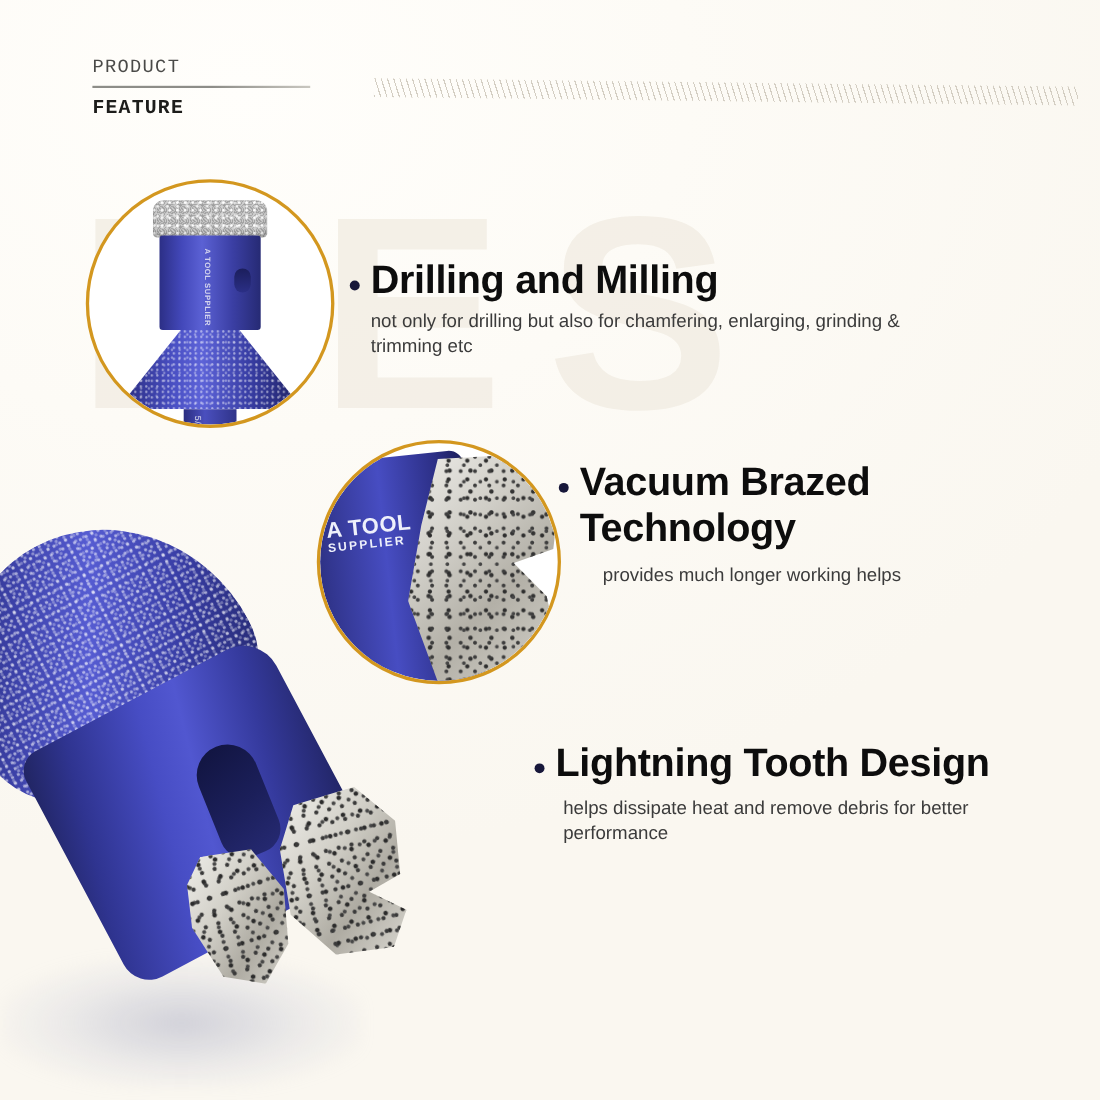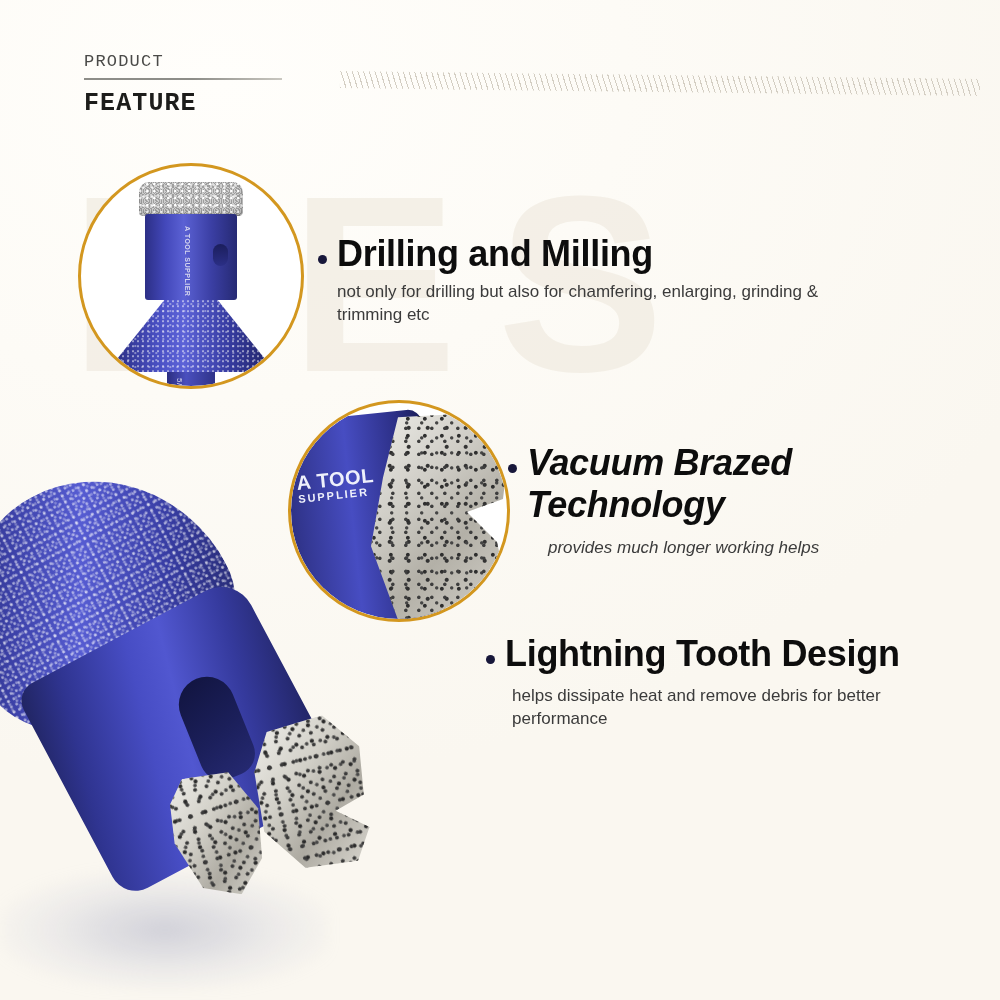--- a/index.html
+++ b/index.html
@@ -52,21 +52,21 @@
     font-weight: 400;
   }
   .header .rule {
     margin-top: 7px;
     height: 2px;
     width: 198px;
     background: linear-gradient(to right, #8d8d88 0%, #8d8d88 55%, #c9c7c0 100%);
   }
   .header .title {
     margin-top: 9px;
-    font-size: 25px;
+    font-size: 18px;
     letter-spacing: 1.1px;
     color: #1d1d1b;
     font-weight: bold;
   }
 
   
   .hatch {
     position: absolute;
     left: 340px;
     top: 75px;
@@ -322,24 +322,24 @@
     margin: 6px 0 0 0;
     font-size: 17px;
     line-height: 1.33;
     color: #3b3b3b;
     font-weight: 400;
   }
 
   .feature-1 { left: 318px; top: 233px; width: 500px; }
   .feature-1 p { margin-left: 19px; }
 
-  .feature-2 { left: 508px; top: 442px; width: 420px; font-style: italic; }
+  .feature-2 { left: 508px; top: 417px; width: 420px; }
   .feature-2 p { margin-left: 40px; margin-top: 10px; }
 
-  .feature-3 { left: 486px; top: 633px; width: 430px; }
+  .feature-3 { left: 486px; top: 672px; width: 430px; }
   .feature-3 h2 { margin-left: 0; }
   .feature-3 p { margin-left: 26px; margin-top: 10px; }
 </style>
 </head>
 <body>
 
 <div id="poster">
 
   <div class="watermark">DES</div>
 

